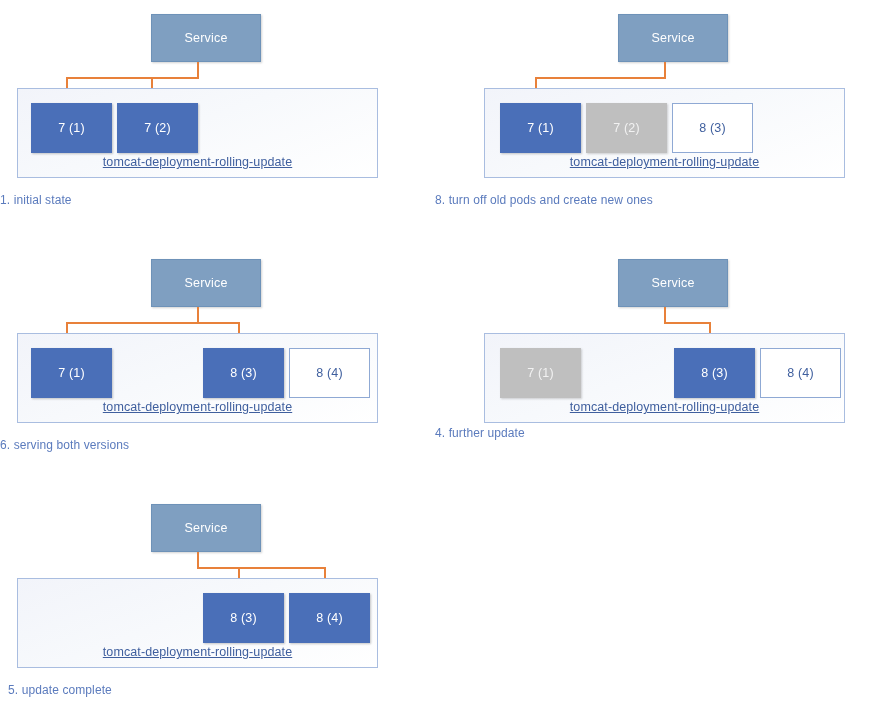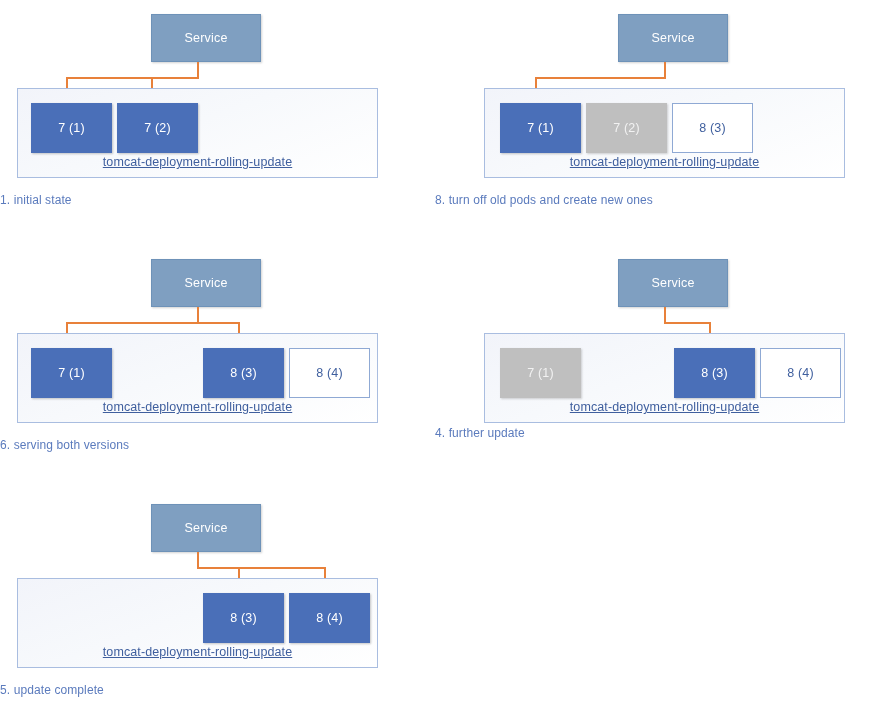--- a/index.html
+++ b/index.html
@@ -194,14 +194,14 @@
     <div class="deployment-label">tomcat-deployment-rolling-update</div>
   </div>
 
   <div class="pod blue" style="left:203px;top:103px;">
     <span>8 (3)</span>
   </div>
   <div class="pod blue" style="left:289px;top:103px;">
     <span>8 (4)</span>
   </div>
 
-  <div class="caption" style="top:193px;">5. update complete</div>
+  <div class="caption" style="top:193px;padding-left:8px;">5. update complete</div>
 </div>
 
 </body></html>

